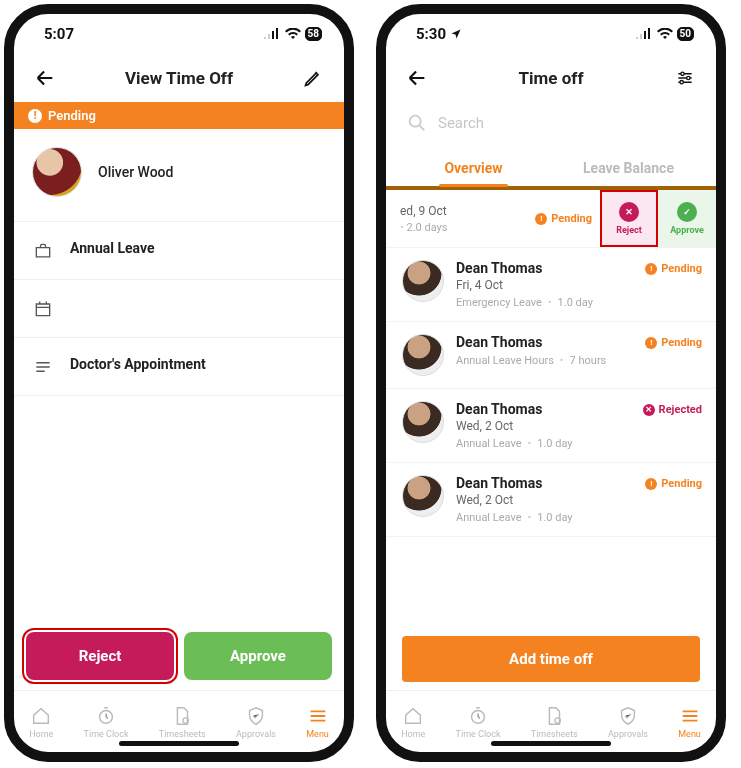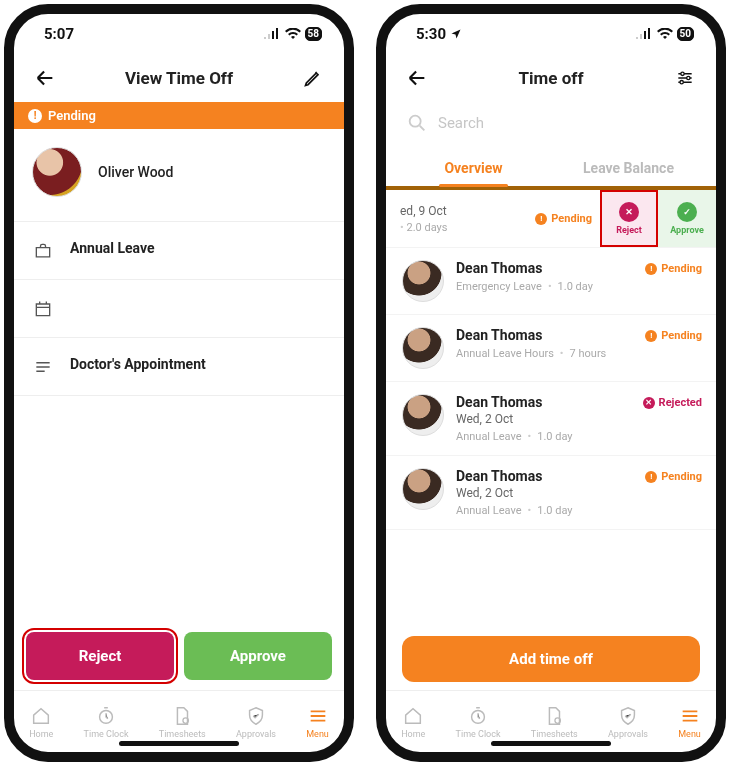--- a/index.html
+++ b/index.html
@@ -170,21 +170,21 @@
     width:58px; height:100%; display:flex; flex-direction:column; align-items:center; justify-content:center;
     font-size:9px; font-weight:700;
   }
   .swipe-act.reject{ background:#fbe7ef; color:#c51b5a; outline:2px solid #d40000; outline-offset:-2px;}
   .swipe-act.approve{ background:#e9f6e9; color:#4caf50;}
   .swipe-act .circ{width:20px;height:20px;border-radius:50%;display:flex;align-items:center;justify-content:center;color:#fff;margin-bottom:3px;}
   .swipe-act.reject .circ{background:#c51b5a;}
   .swipe-act.approve .circ{background:#4caf50;}
 
   .add-timeoff {
-    margin:10px 16px 8px; height:46px; border-radius:12px;
+    margin:10px 16px 8px; height:46px; border-radius:4px;
     background:#f58220; color:#fff; font-size:15px; font-weight:700;
     display:flex;align-items:center;justify-content:center; cursor:pointer;
   }
 
   .scroll-area{ flex:1; overflow:hidden; }
 </style>
 </head>
 <body>
 
 <div class="phone">
@@ -368,20 +368,21 @@
         <div class="circ">✓</div>
         <span>Approve</span>
       </div>
     </div>
 
     <div id="entries">
         <div class="entry">
     <div class="avatar sm"></div>
     <div class="col">
       <div class="name">Dean Thomas</div>
+      <div class="date">Fri, 4 Oct</div>
       <div class="meta">
               <span>Emergency Leave</span>
               <span class="mdot">•</span>
               <span>1.0 day</span>
             </div>
     </div>
     <div class="status-badge pending">
       <span class="sbicon p">!</span>
       <span>Pending</span>
     </div>

